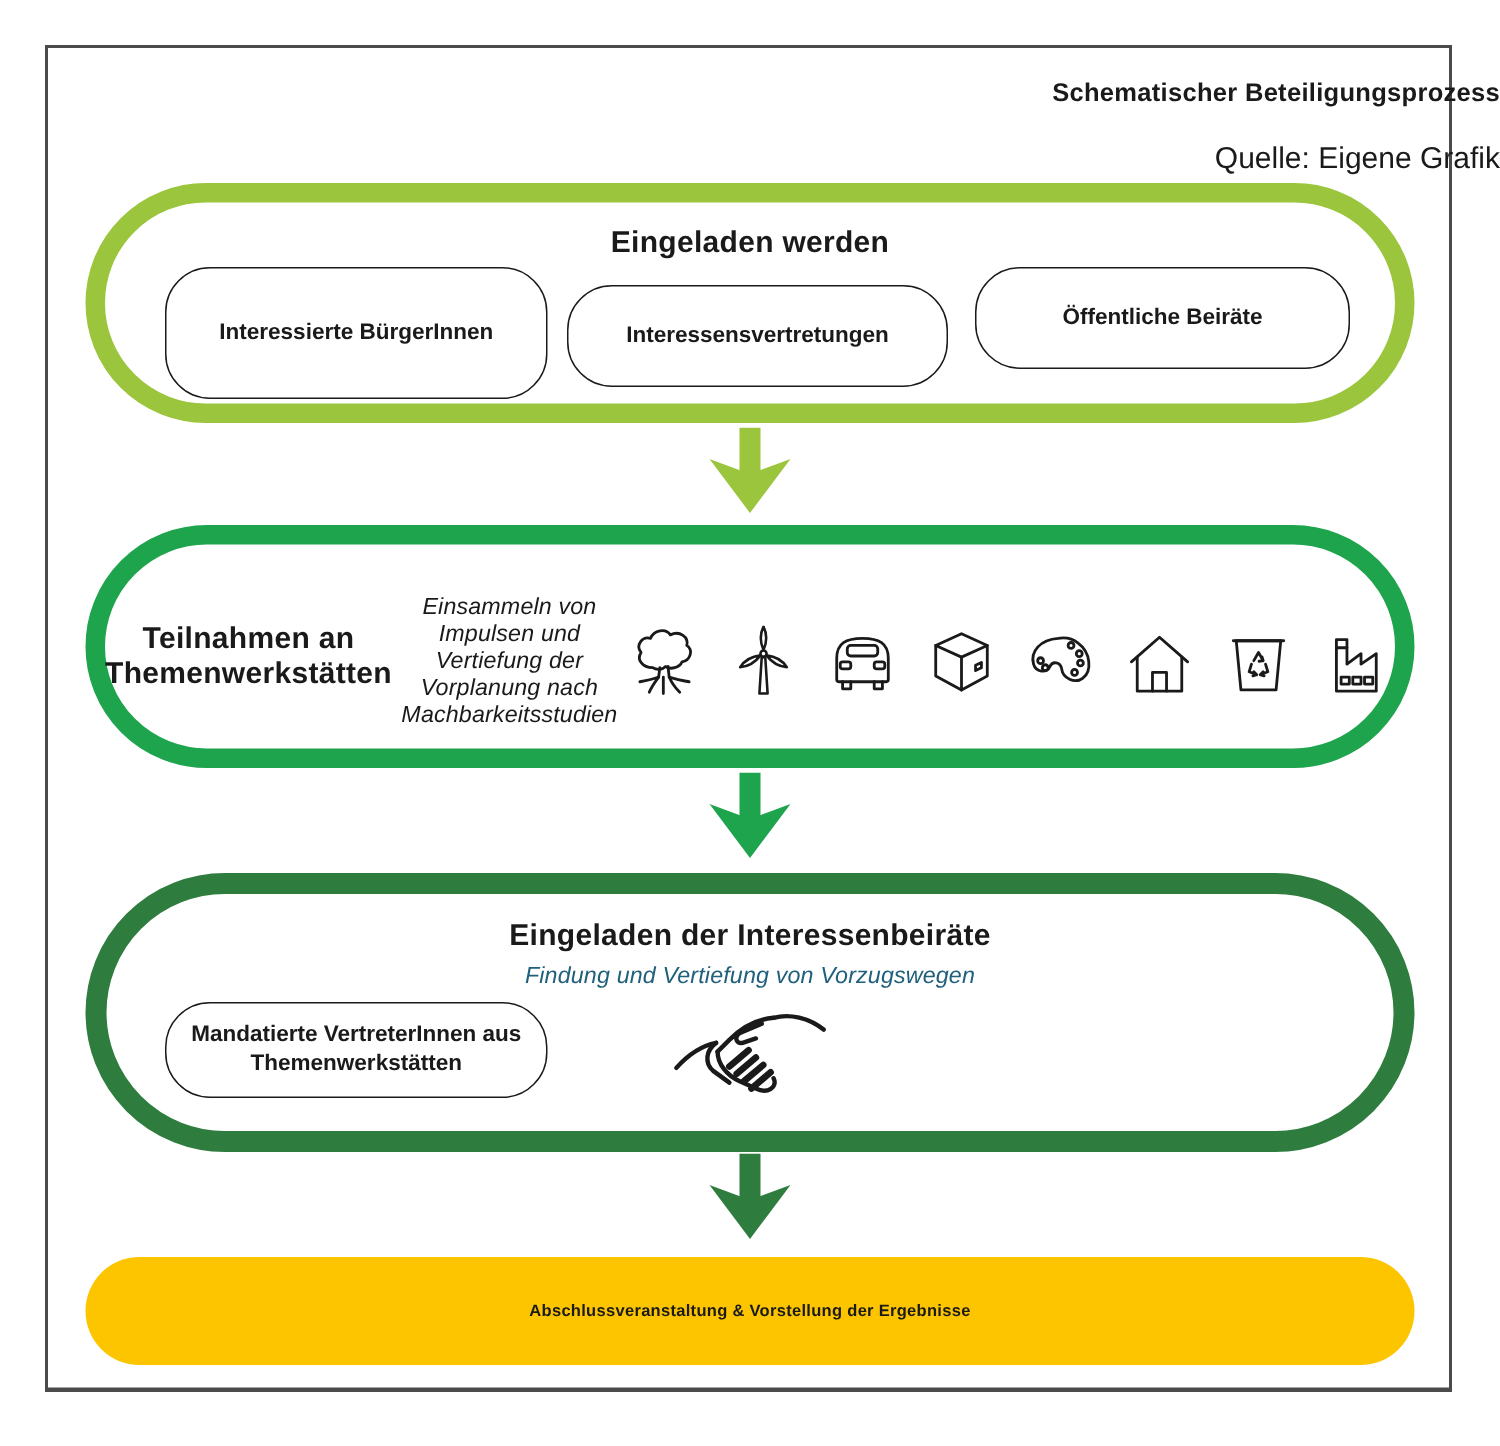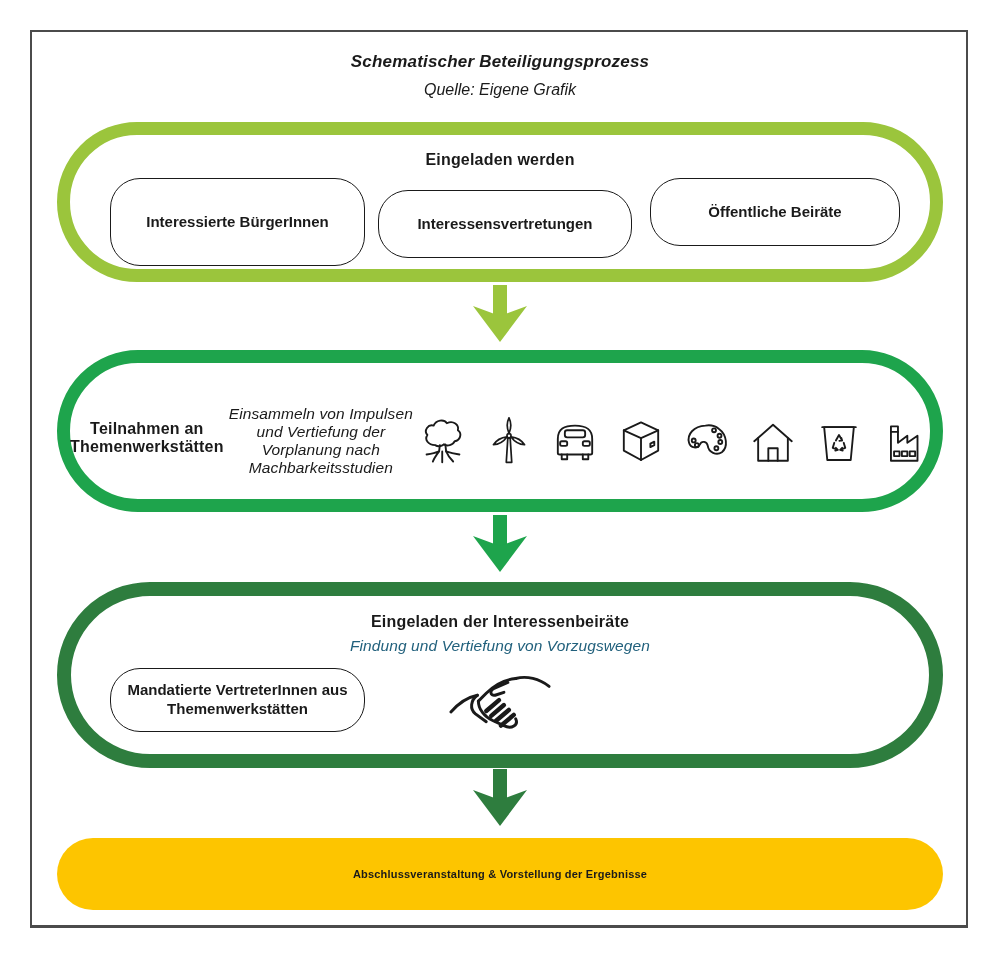--- a/index.html
+++ b/index.html
@@ -7,34 +7,34 @@
   body {
     width:1000px; height:964px; position:relative;
     font-family:"Liberation Sans","DejaVu Sans",sans-serif;
     color:var(--ink,#1a1a1a);
   }
   .frame {
     position:absolute; left:30px; top:30px; width:938px; height:898px;
     border:2px solid var(--frame-gray,#4b4b4b); border-bottom-width:3px;
     background:#fff;
   }
-  .title-block { position:absolute; top:52px; left:0; width:1000px; text-align:center;font-style:italic; }
+  .title-block { position:absolute; top:52px; left:0; width:1000px; text-align:right; }
   .page-title { font-size:17px; font-weight:bold; letter-spacing:.2px; }
-  .page-source { font-size:16px; margin-top:9px; }
+  .page-source { font-size:20px; margin-top:23px; }
 
   .stage {
     position:absolute; left:57px; width:886px; background:#fff;
   }
   .stage1 { top:122px; height:160px; border:13px solid var(--stage1-green,#9bc53c); border-radius:83px; }
   .stage2 { top:350px; height:162px; border:13px solid var(--stage2-green,#1ea44c); border-radius:84px;
             display:flex; flex-direction:row; align-items:center; padding-top:13px; }
   .stage3 { top:582px; height:186px; border:14px solid var(--stage3-green,#2e7d3e); border-radius:93px;
             text-align:center; padding-top:17px; }
 
-  .stage-heading { font-size:16px; font-weight:bold; text-align:center; letter-spacing:.2px; }
+  .stage-heading { font-size:20px; font-weight:bold; text-align:center; letter-spacing:.2px; }
   .stage1 .stage-heading { padding-top:16px; }
   .stage-sub { font-size:15.5px; text-align:center; margin-top:6px; letter-spacing:.1px;font-style:italic; }
   .stage3 .stage-sub { color:var(--accent-blue,#21607c); }
 
   .pill {
     position:absolute; display:flex; align-items:center; justify-content:center;
     border:1.6px solid #1a1a1a; border-radius:30px; background:#fff;
     font-weight:bold; font-size:15px; text-align:center; line-height:1.25; padding:0 10px;
   }
   .s1p1 { left:40px; top:43px; width:255px; height:88px; }

